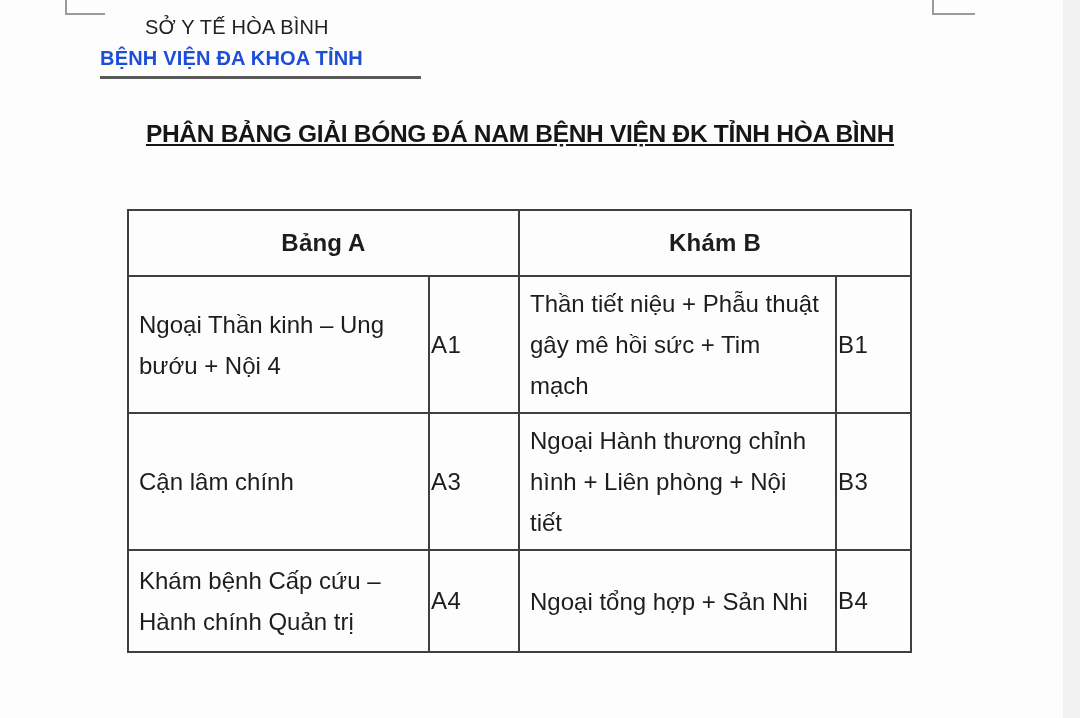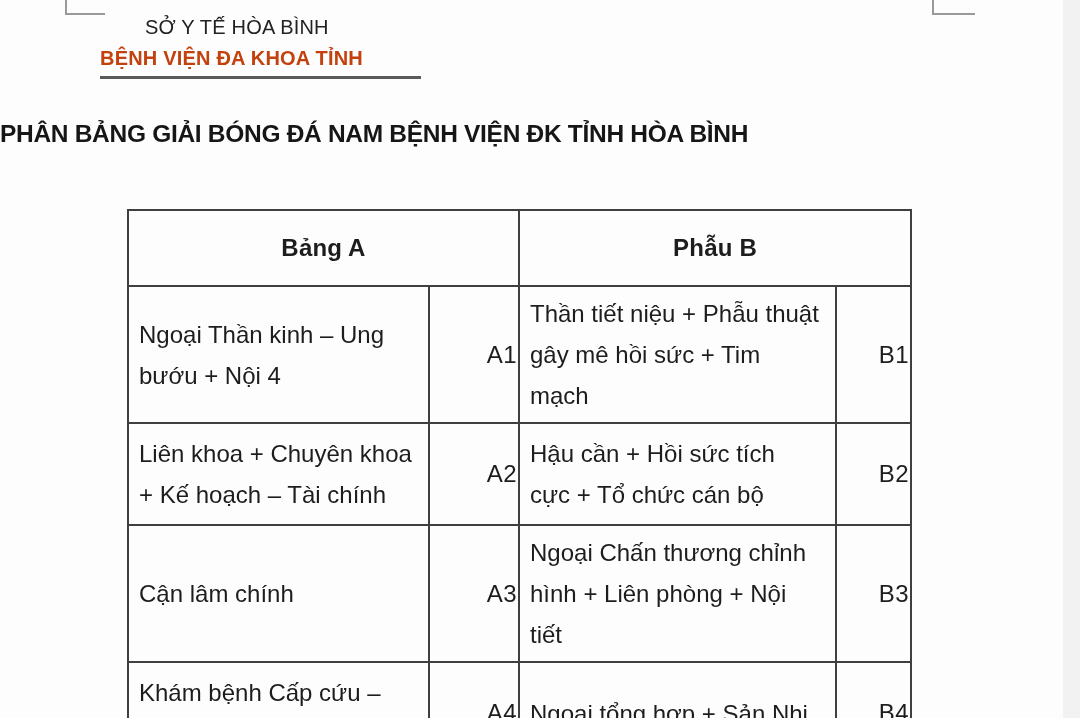--- a/index.html
+++ b/index.html
@@ -40,70 +40,72 @@
     top: 12px;
     line-height: 31px;
     font-size: 20px;
     letter-spacing: 0.2px;
     color: #222;
     white-space: nowrap;
   }
   .org-line1 { padding-left: 45px; font-weight: 400; }
   .org-line2 {
     font-weight: 700;
-    color: #c2410c;
+    color: #1d4ed8;
     display: inline-block;
     padding-right: 58px;
     padding-bottom: 2px;
     border-bottom: 3px solid #5a5a5a;
   }
 
   .title-block {
     position: absolute;
     left: 0;
     top: 117px;
     width: 1040px;
+    text-align: center;
     font-size: 24.5px;
     font-weight: 700;
     letter-spacing: -0.3px;
     line-height: 34px;
     color: #161616;
+    text-decoration: underline;
   }
 
   table.groups {
     position: absolute;
     left: 127px;
     top: 209px;
     border-collapse: collapse;
     table-layout: fixed;
     width: 783px;
   }
   table.groups td {
     border: 2px solid #3f3f3f;
     vertical-align: middle;
     font-size: 24px;
     color: #1d1d1d;
     background: transparent;
   }
-  tr.header-row { height: 76px; }
+  tr.header-row { height: 66px; }
   tr.data-row { height: 102px; }
   td.group-header {
     text-align: center;
     font-weight: 700;
     font-size: 25px;
     color: #c9332e;
     letter-spacing: 0.2px;
   }
   td.team {
     text-align: left;
     padding: 6px 14px 6px 10px;
     line-height: 41px;
   }
   td.code {
-    text-align: right;
+    text-align: left;
     font-size: 26px;
     letter-spacing: 0.5px;
   }
 </style>
 </head>
 <body>
 
 <div class="screen">
 
   <div class="right-strip"></div>
@@ -122,38 +124,32 @@
   <table class="groups">
     <colgroup>
       <col style="width:301px">
       <col style="width:90px">
       <col style="width:317px">
       <col style="width:75px">
     </colgroup>
     <tbody>
       <tr class="header-row">
         <td class="group-header" colspan="2">Bảng A</td>
-        <td class="group-header" colspan="2">Phẫu B</td>
+        <td class="group-header" colspan="2">Khám B</td>
       </tr>
       <tr class="data-row">
         <td class="team">Ngoại Thần kinh – Ung bướu + Nội 4</td>
         <td class="code">A1</td>
         <td class="team">Thần tiết niệu + Phẫu thuật gây mê hồi sức + Tim mạch</td>
         <td class="code">B1</td>
       </tr>
       <tr class="data-row">
-        <td class="team">Liên khoa + Chuyên khoa + Kế hoạch – Tài chính</td>
-        <td class="code">A2</td>
-        <td class="team">Hậu cần + Hồi sức tích cực + Tổ chức cán bộ</td>
-        <td class="code">B2</td>
-      </tr>
-      <tr class="data-row">
         <td class="team">Cận lâm chính</td>
         <td class="code">A3</td>
-        <td class="team">Ngoại Chấn thương chỉnh hình + Liên phòng + Nội tiết</td>
+        <td class="team">Ngoại Hành thương chỉnh hình + Liên phòng + Nội tiết</td>
         <td class="code">B3</td>
       </tr>
       <tr class="data-row">
         <td class="team">Khám bệnh Cấp cứu – Hành chính Quản trị</td>
         <td class="code">A4</td>
         <td class="team">Ngoại tổng hợp + Sản Nhi</td>
         <td class="code">B4</td>
       </tr>
     </tbody>
   </table>

